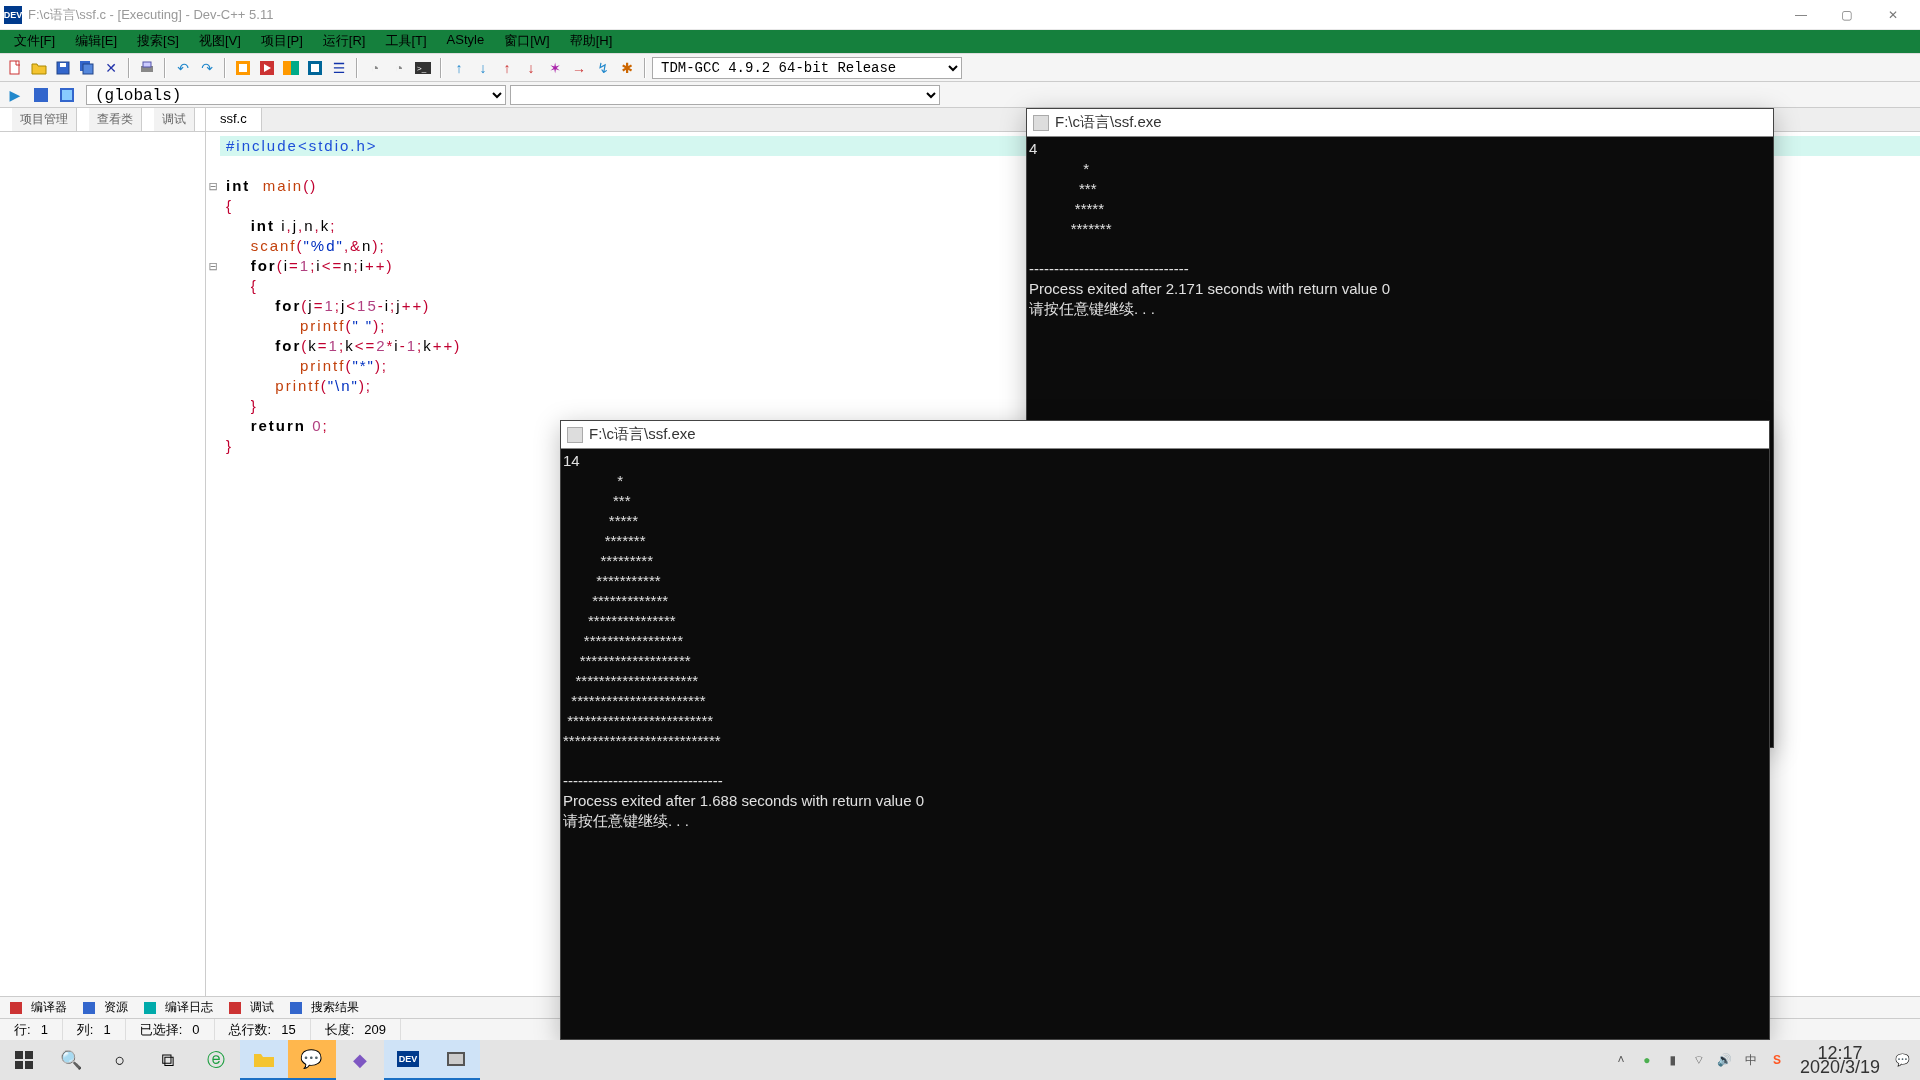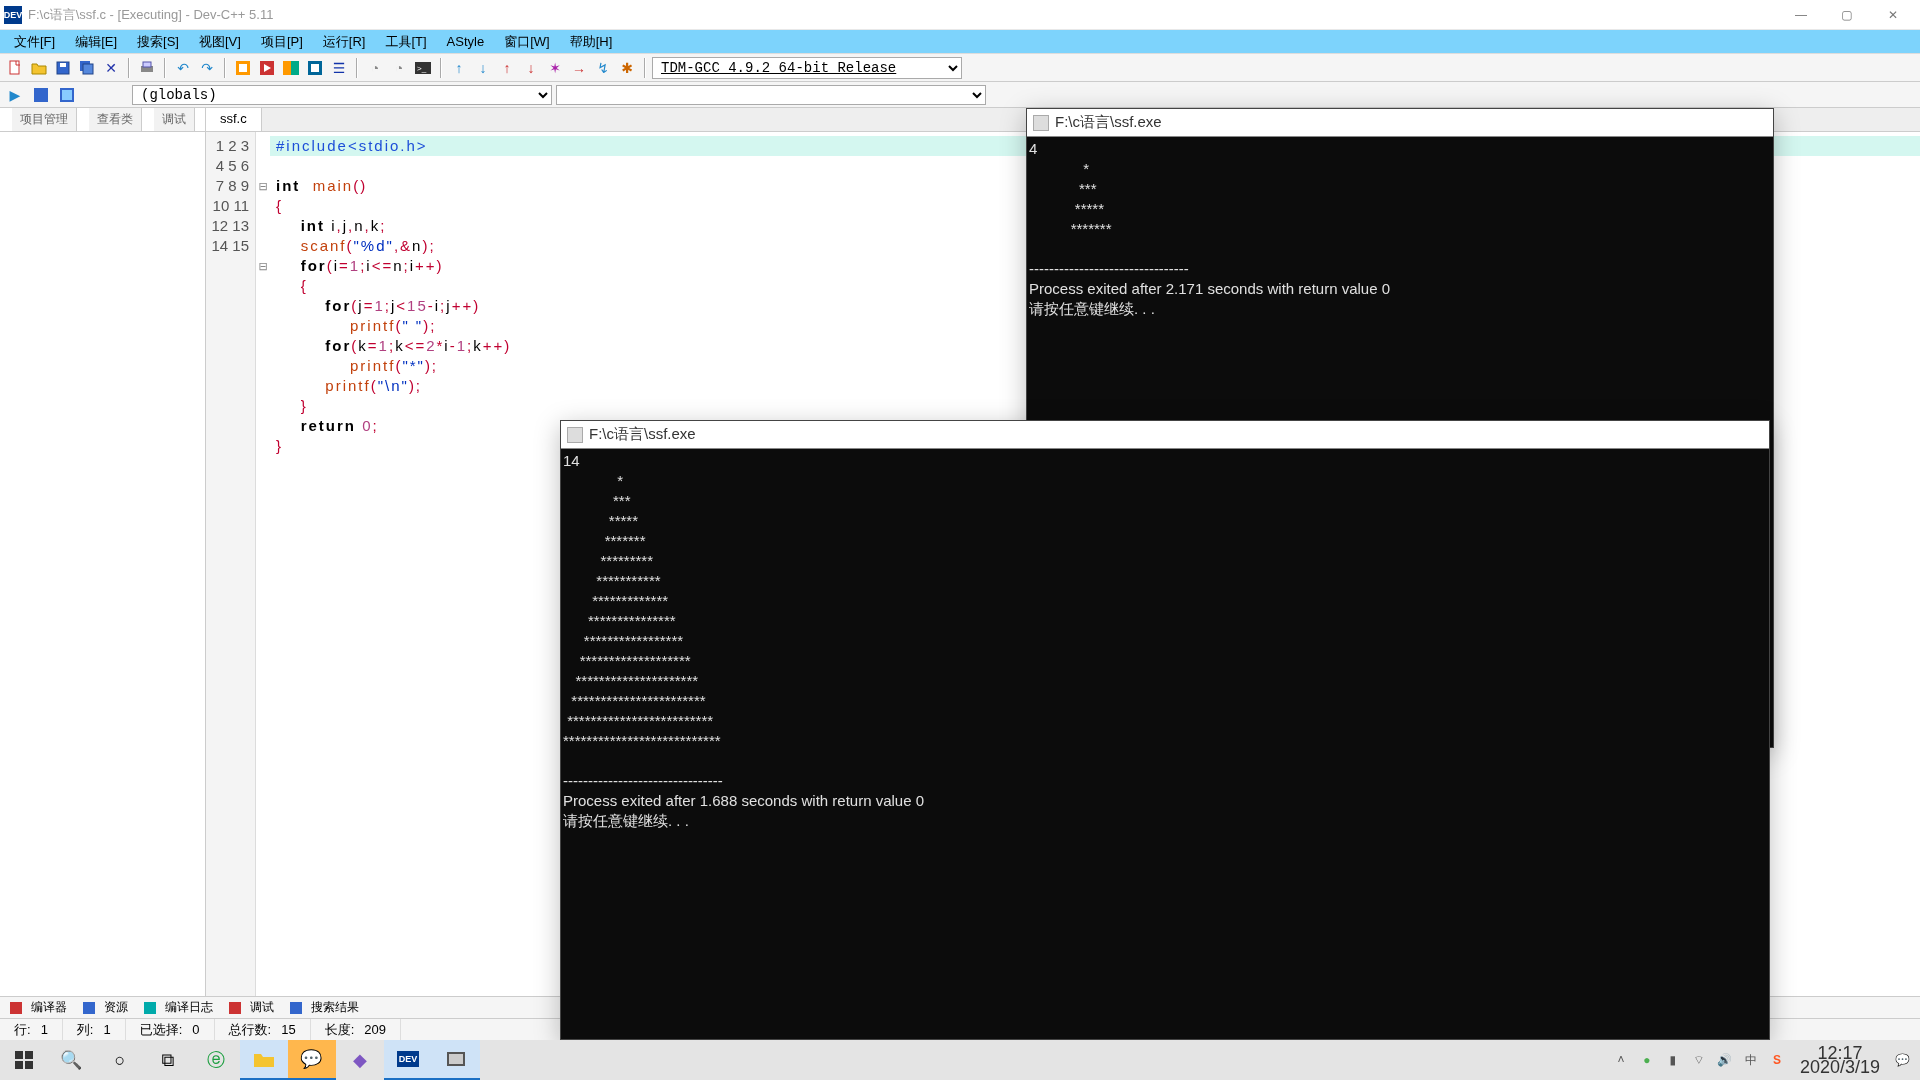--- a/index.html
+++ b/index.html
@@ -5,31 +5,31 @@
 * { margin:0; padding:0; box-sizing:border-box; font-family:"Microsoft YaHei","Segoe UI",Tahoma,sans-serif; }
 body { width:1920px; height:1080px; background:#fff; overflow:hidden; position:relative; font-size:12px; }
 
 
 .titlebar { height:30px; background:#fff; display:flex; align-items:center; padding:0 4px; color:#999; border-bottom:1px solid #e8e8e8;}
 .titlebar .appicon { width:18px; height:18px; background:#003a8c; margin-right:6px; display:flex; align-items:center; justify-content:center; color:#fff; font-size:9px; font-weight:bold;}
 .titlebar .title { flex:1; font-size:13px; }
 .titlebar .wbtn { width:46px; height:30px; display:flex; align-items:center; justify-content:center; color:#777;}
 
 
-.menubar { height:24px; display:flex; align-items:center; padding:0 4px; font-size:13px; background:#7dd3fc; border-bottom:1px solid #ddd;}
+.menubar { height:24px; display:flex; align-items:flex-start; padding:0 4px; font-size:13px; background:#15803d; border-bottom:1px solid #ddd;}
 .menubar span { padding:2px 10px; cursor:default; }
 
 
 .toolbars { display:flex; align-items:center; height:28px; background:#f5f5f5; border-bottom:1px solid #ccc; padding:0 4px; gap:2px;}
 .toolbars .sep { width:2px; height:20px; background:#ccc; margin:0 4px; border-left:1px solid #aaa; border-right:1px solid #fff;}
 .tbtn { width:22px; height:22px; display:flex; align-items:center; justify-content:center; border:1px solid transparent; font-size:14px; }
-.compiler-select { height:22px; width:310px; border:1px solid #aaa; font-family:"Courier New",monospace; font-size:14px; padding:0 4px; background:#fff;text-decoration:underline;}
+.compiler-select { height:22px; width:310px; border:1px solid #aaa; font-family:"Courier New",monospace; font-size:14px; padding:0 4px; background:#fff;}
 
 .toolbars2 { display:flex; align-items:center; height:26px; background:#f5f5f5; border-bottom:1px solid #ccc; padding:0 4px; gap:4px;}
-.globals-select { width:420px; height:20px; border:1px solid #aaa; font-family:"Courier New",monospace; font-size:14px; padding:0 4px; background:#fff;margin-left:46px;}
+.globals-select { width:420px; height:20px; border:1px solid #aaa; font-family:"Courier New",monospace; font-size:16px; padding:0 4px; background:#fff;}
 .fn-select { width:430px; height:20px; border:1px solid #aaa; background:#fff;}
 
 
 .workarea { position:absolute; top:108px; left:0; right:0; bottom:58px; display:flex; }
 .leftpanel { width:206px; background:#fff; border-right:1px solid #ccc; }
 .leftpanel .tabs { height:24px; display:flex; border-bottom:1px solid #ccc; font-size:12px;}
 .leftpanel .tabs div { padding:3px 8px; border-right:1px solid #ccc; background:#f2f2f2; color:#666;margin-left:12px;}
 .editorwrap { flex:1; display:flex; flex-direction:column; min-width:0;}
 .filetabs { height:24px; display:flex; background:#eee; border-bottom:1px solid #ccc;}
 .filetabs .tab { padding:3px 14px; background:#fff; border-right:1px solid #ccc; font-size:13px;}
@@ -213,35 +213,20 @@
       <div>项目管理</div>
       <div>查看类</div>
       <div>调试</div>
     </div>
   </div>
   <div class="editorwrap">
     <div class="filetabs">
       <div class="tab">ssf.c</div>
     </div>
     <div class="codearea">
-      <div class="gutter">1
-2
-3
-4
-5
-6
-7
-8
-9
-10
-11
-12
-13
-14
-15</div>
       <div class="foldcol">
 <br><br>⊟<br><br><br><br>⊟<br><br><br><br><br><br><br><br>
       </div>
       <div class="code"><span class="hl-line"><span class="c-pre">#include&lt;stdio.h&gt;</span></span>
 <span class="c-kw">int</span>  <span class="c-fn">main</span><span class="c-pun">()</span>
 <span class="c-pun">{</span>
     <span class="c-kw">int</span> i<span class="c-pun">,</span>j<span class="c-pun">,</span>n<span class="c-pun">,</span>k<span class="c-pun">;</span>
     <span class="c-fn">scanf</span><span class="c-pun">(</span><span class="c-str">"%d"</span><span class="c-pun">,&amp;</span>n<span class="c-pun">);</span>
     <span class="c-kw">for</span><span class="c-pun">(</span>i<span class="c-pun">=</span><span class="c-num">1</span><span class="c-pun">;</span>i<span class="c-pun">&lt;=</span>n<span class="c-pun">;</span>i<span class="c-pun">++)</span>
     <span class="c-pun">{</span>

